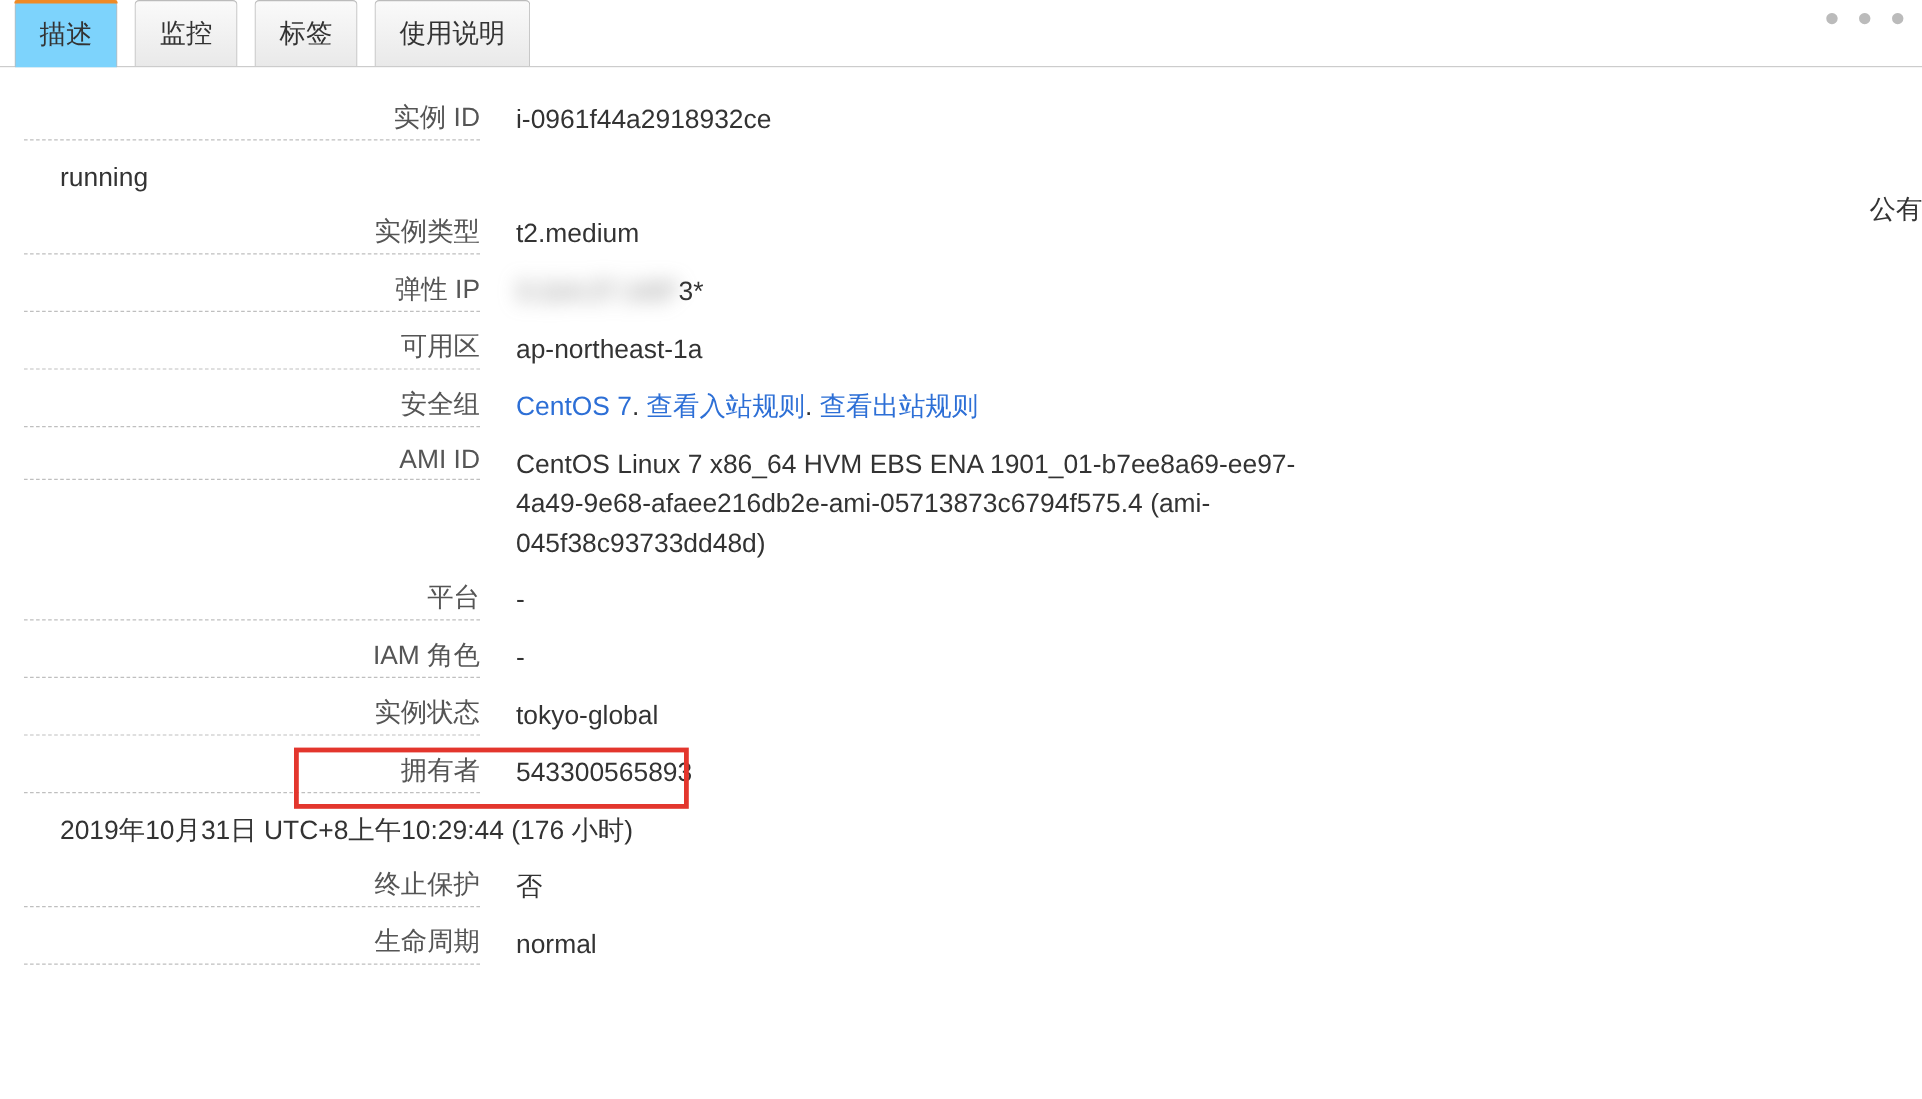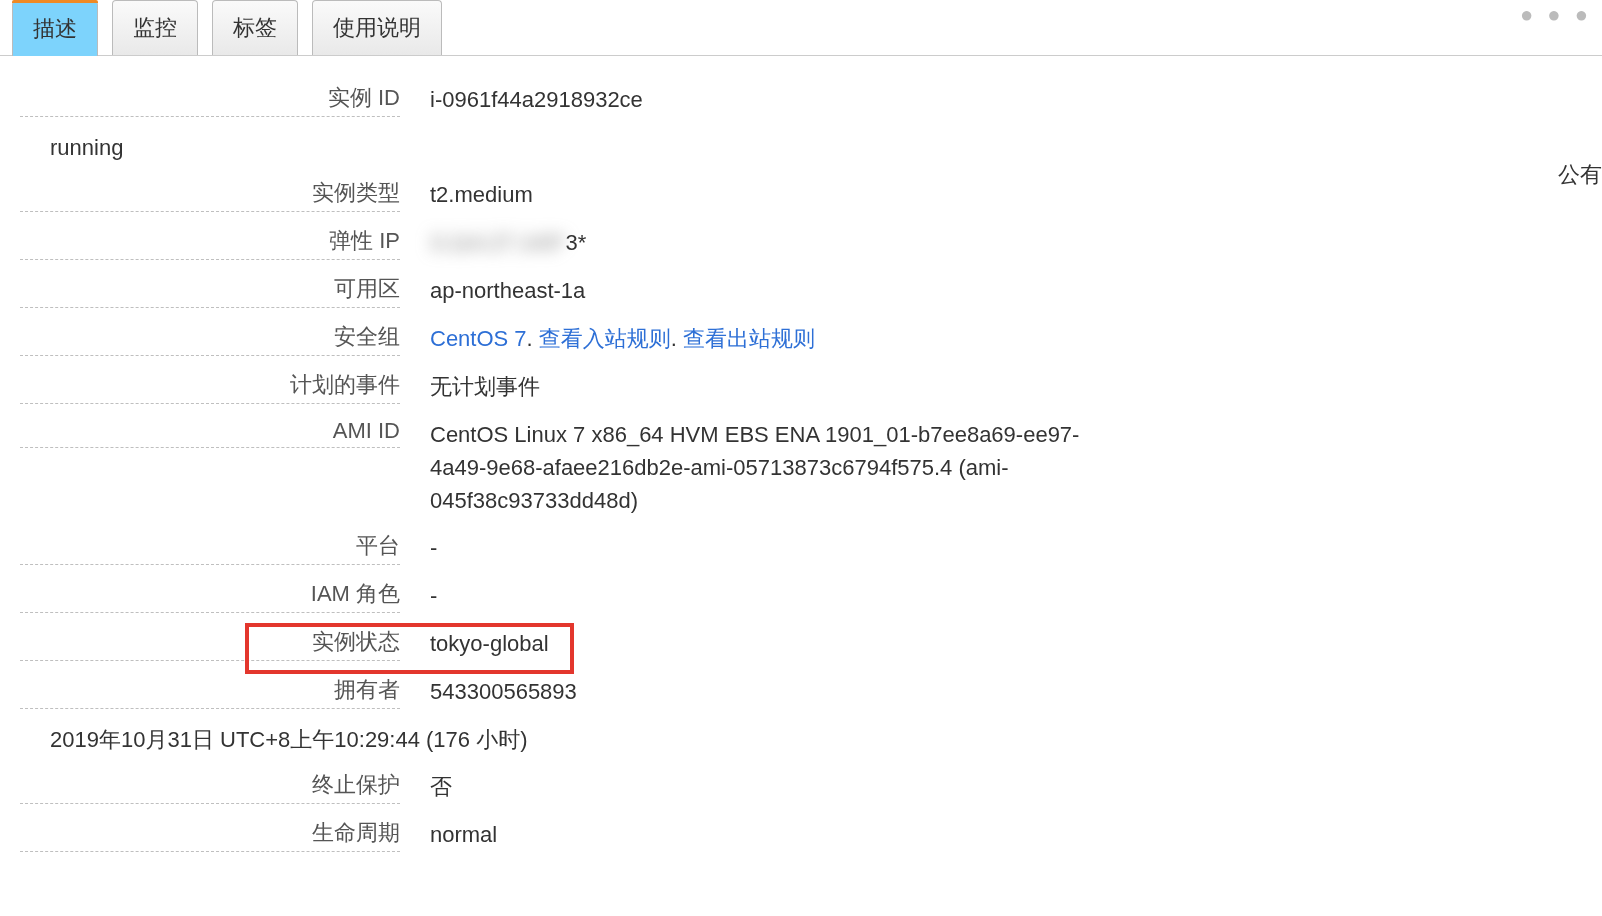--- a/index.html
+++ b/index.html
@@ -182,24 +182,20 @@
 
       <div class="row">
         <div class="label">安全组</div>
         <div class="value">
           <span class="link">CentOS 7</span><span class="period">. </span>
           <span class="link">查看入站规则</span><span class="period">. </span>
           <span class="link">查看出站规则</span>
         </div>
       </div>
 
-      <div class="row">
-        <div class="label">计划的事件</div>
-        <div class="value link">无计划事件</div>
-      </div>
 
       <div class="row">
         <div class="label">AMI ID</div>
         <div class="value link">CentOS Linux 7 x86_64 HVM EBS ENA 1901_01-b7ee8a69-ee97-4a49-9e68-afaee216db2e-ami-05713873c6794f575.4 (ami-045f38c93733dd48d)</div>
       </div>
 
       <div class="row">
         <div class="label">平台</div>
         <div class="value">-</div>
       </div>

